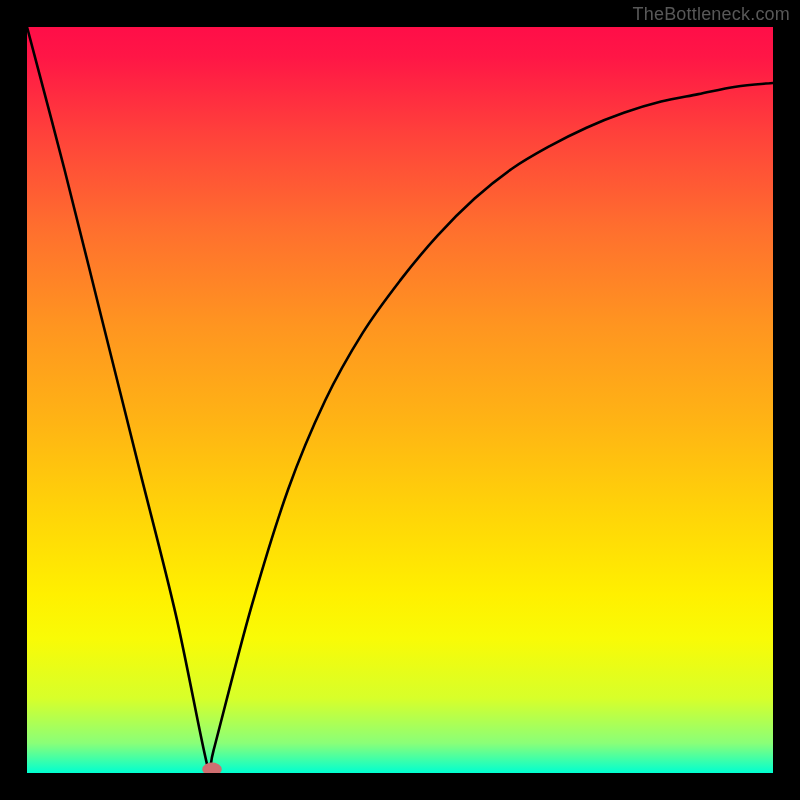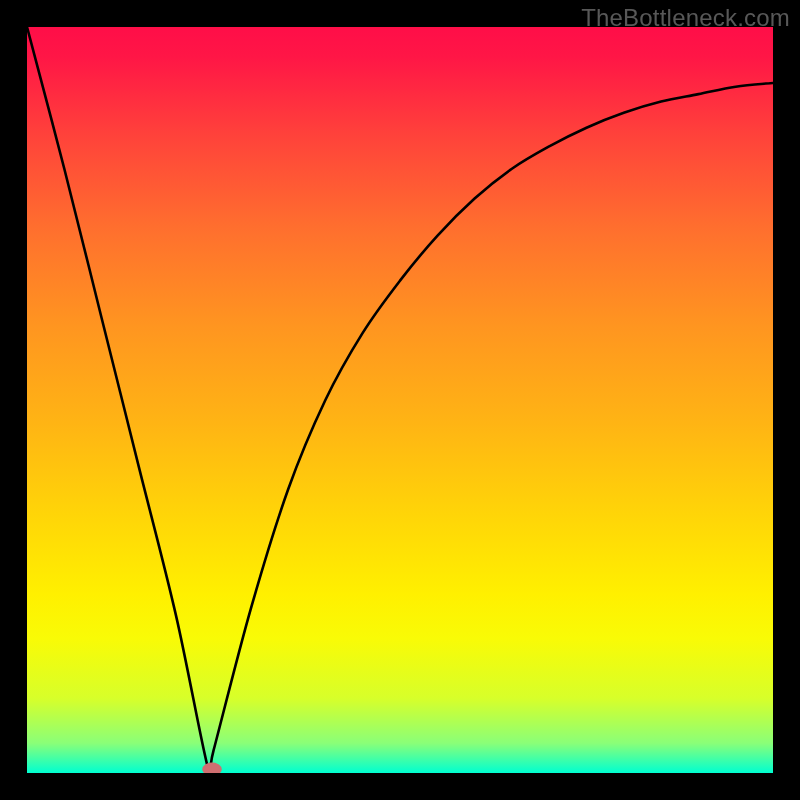--- a/index.html
+++ b/index.html
@@ -50,21 +50,21 @@
     inset: 0;
     width: 746px;
     height: 746px;
     overflow: visible;
   }
   .watermark {
     position: absolute;
     top: 4px;
     right: 10px;
     color: #585858;
-    font-size: 24px;
+    font-size: 18px;
     letter-spacing: 0.2px;
     font-weight: 400;
   }
   .marker {
     fill: #cf6f71;
   }
 </style>
 </head>
 <body>
 

